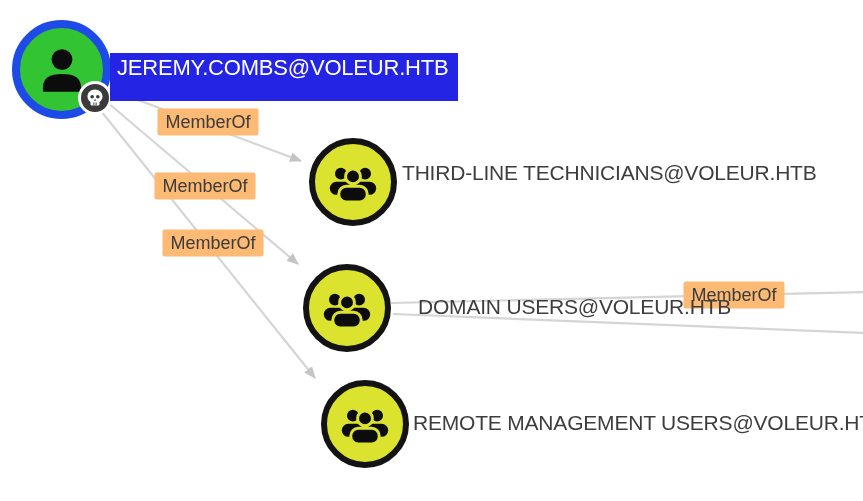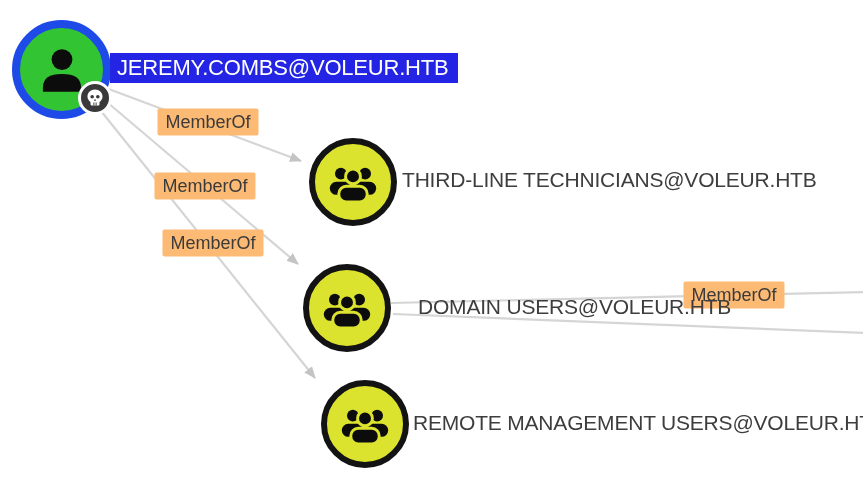--- a/index.html
+++ b/index.html
@@ -21,24 +21,24 @@
   .owned-badge{
     position:absolute;left:78px;top:81px;width:28px;height:28px;border-radius:50%;
     background:#3A3A3A;border:3px solid #ffffff;z-index:4;
     display:flex;align-items:center;justify-content:center;
   }
   .node-label{
     position:absolute;z-index:5;white-space:nowrap;color:#3D3D3D;font-size:21px;letter-spacing:-0.2px;
     transform:translateY(-50%);
   }
   .selected-label{
-    position:absolute;z-index:5;white-space:nowrap;left:110px;top:53px;height:30px;line-height:30px;
+    position:absolute;z-index:5;white-space:nowrap;left:110px;top:53px;height:48px;line-height:30px;
     background:#2424E4;color:#ffffff;font-size:22px;padding:0 9px 0 7px;letter-spacing:-0.2px;
   }
-  .label-g1{left:402px;top:180px;}
+  .label-g1{left:402px;top:173px;}
   .label-g2{left:418px;top:307px;}
   .label-g3{left:413px;top:423px;}
   .edge-label{
     position:absolute;z-index:2;white-space:nowrap;transform:translate(-50%,-50%);
     background:#fdba74;color:#3B3B3B;font-size:18px;padding:3px 8px;border-radius:2px;
   }
   .elabel-1{left:208px;top:122px;}
   .elabel-2{left:205px;top:186px;}
   .elabel-3{left:213px;top:243px;}
   .elabel-4{left:734px;top:295px;}

